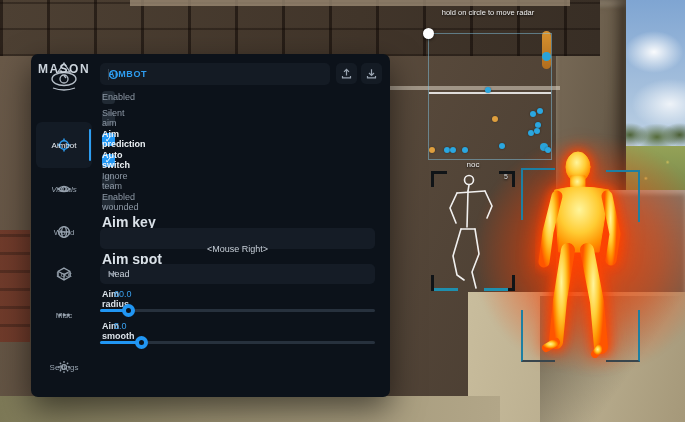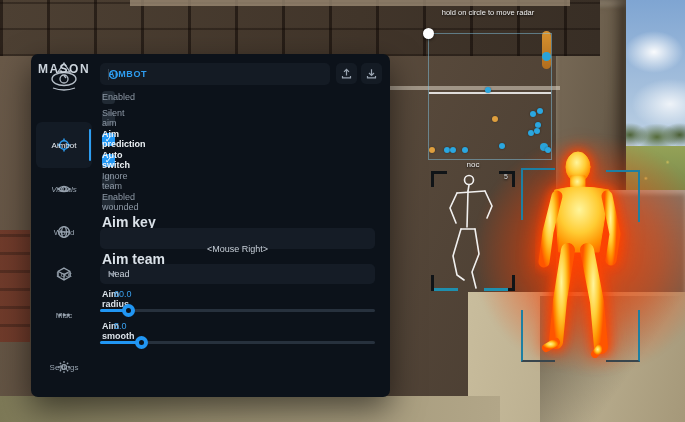--- a/index.html
+++ b/index.html
@@ -361,21 +361,21 @@
     <div class="chk chk-5">
       <span class="box"></span>
       <span class="lbl">Enabled wounded</span>
     </div>
 
     <div class="flabel lab-aimkey">Aim key</div>
     <div class="keybtn">
       <span>&lt;Mouse Right&gt;</span>
     </div>
 
-    <div class="flabel lab-aimspot">Aim team</div>
+    <div class="flabel lab-aimspot">Aim spot</div>
     <div class="select">
       <span>Head</span>
       <svg width="9" height="6" viewBox="0 0 9 6" fill="none" stroke="#8b96a3" stroke-width="1.4">
         <polyline points="1,1 4.5,4.5 8,1"></polyline>
       </svg>
     </div>
 
     <div class="sliderlab lab-radius">
       <b>Aim radius</b>
       <i>60.0</i>

